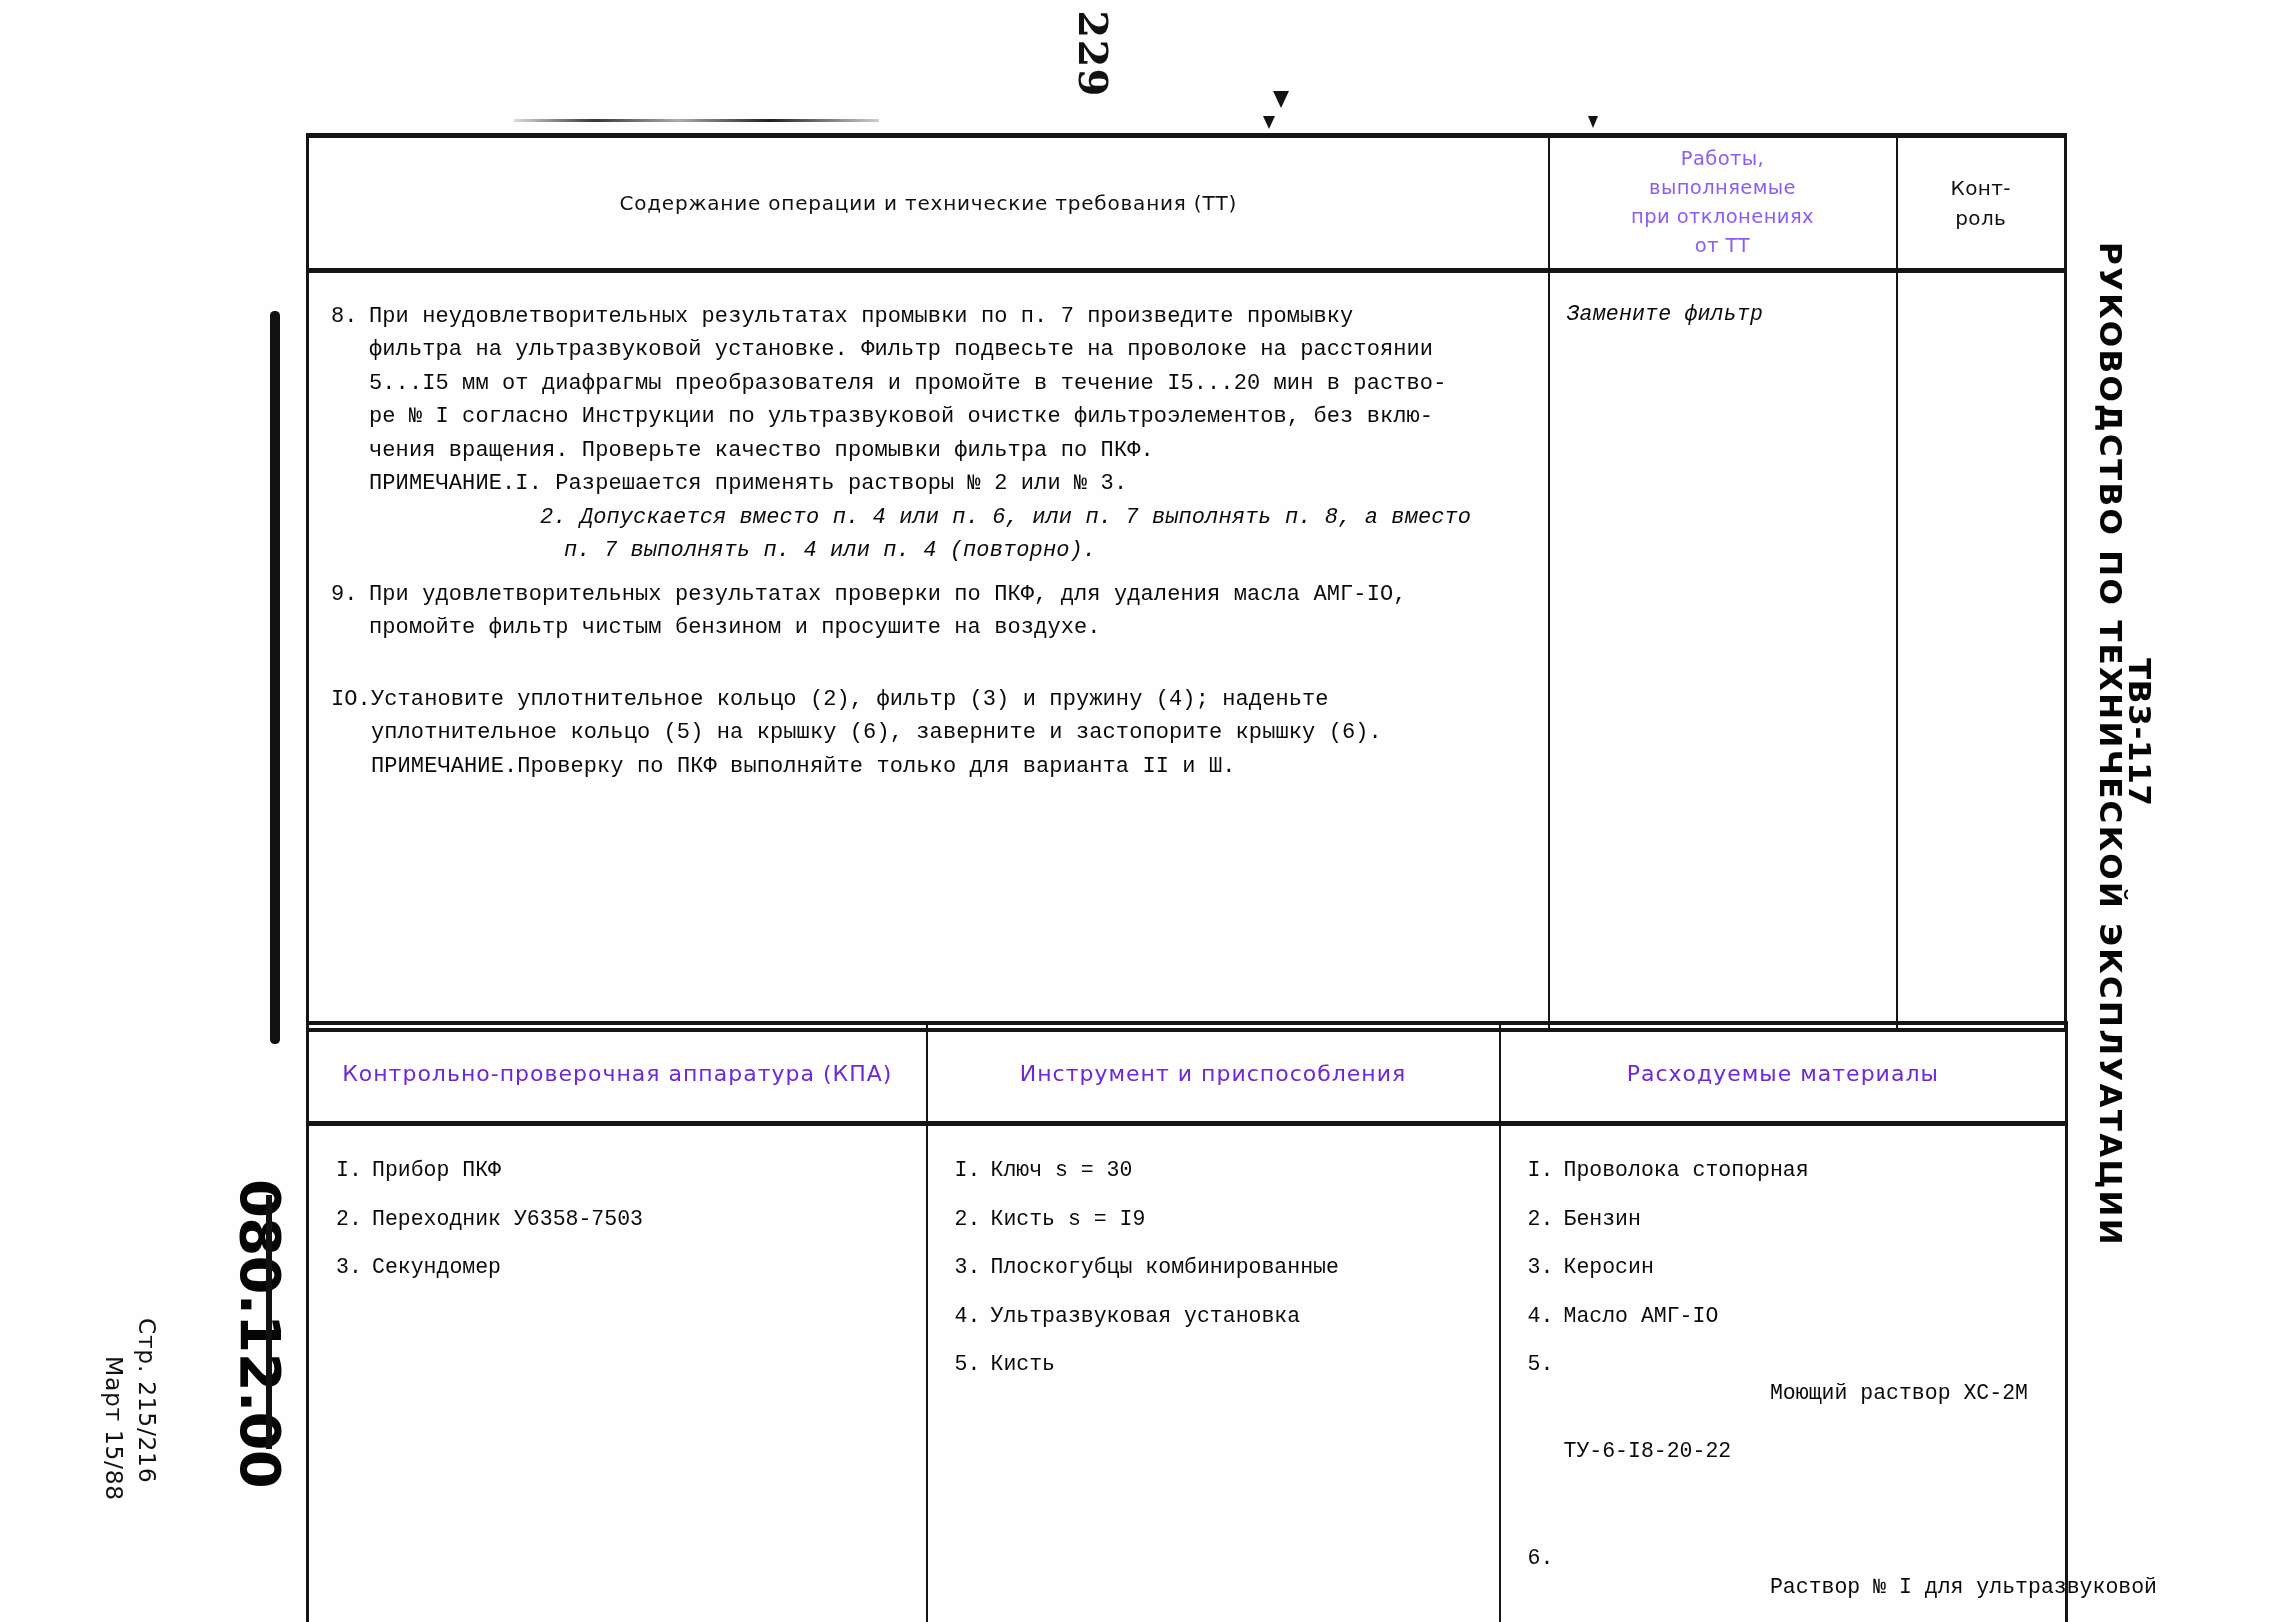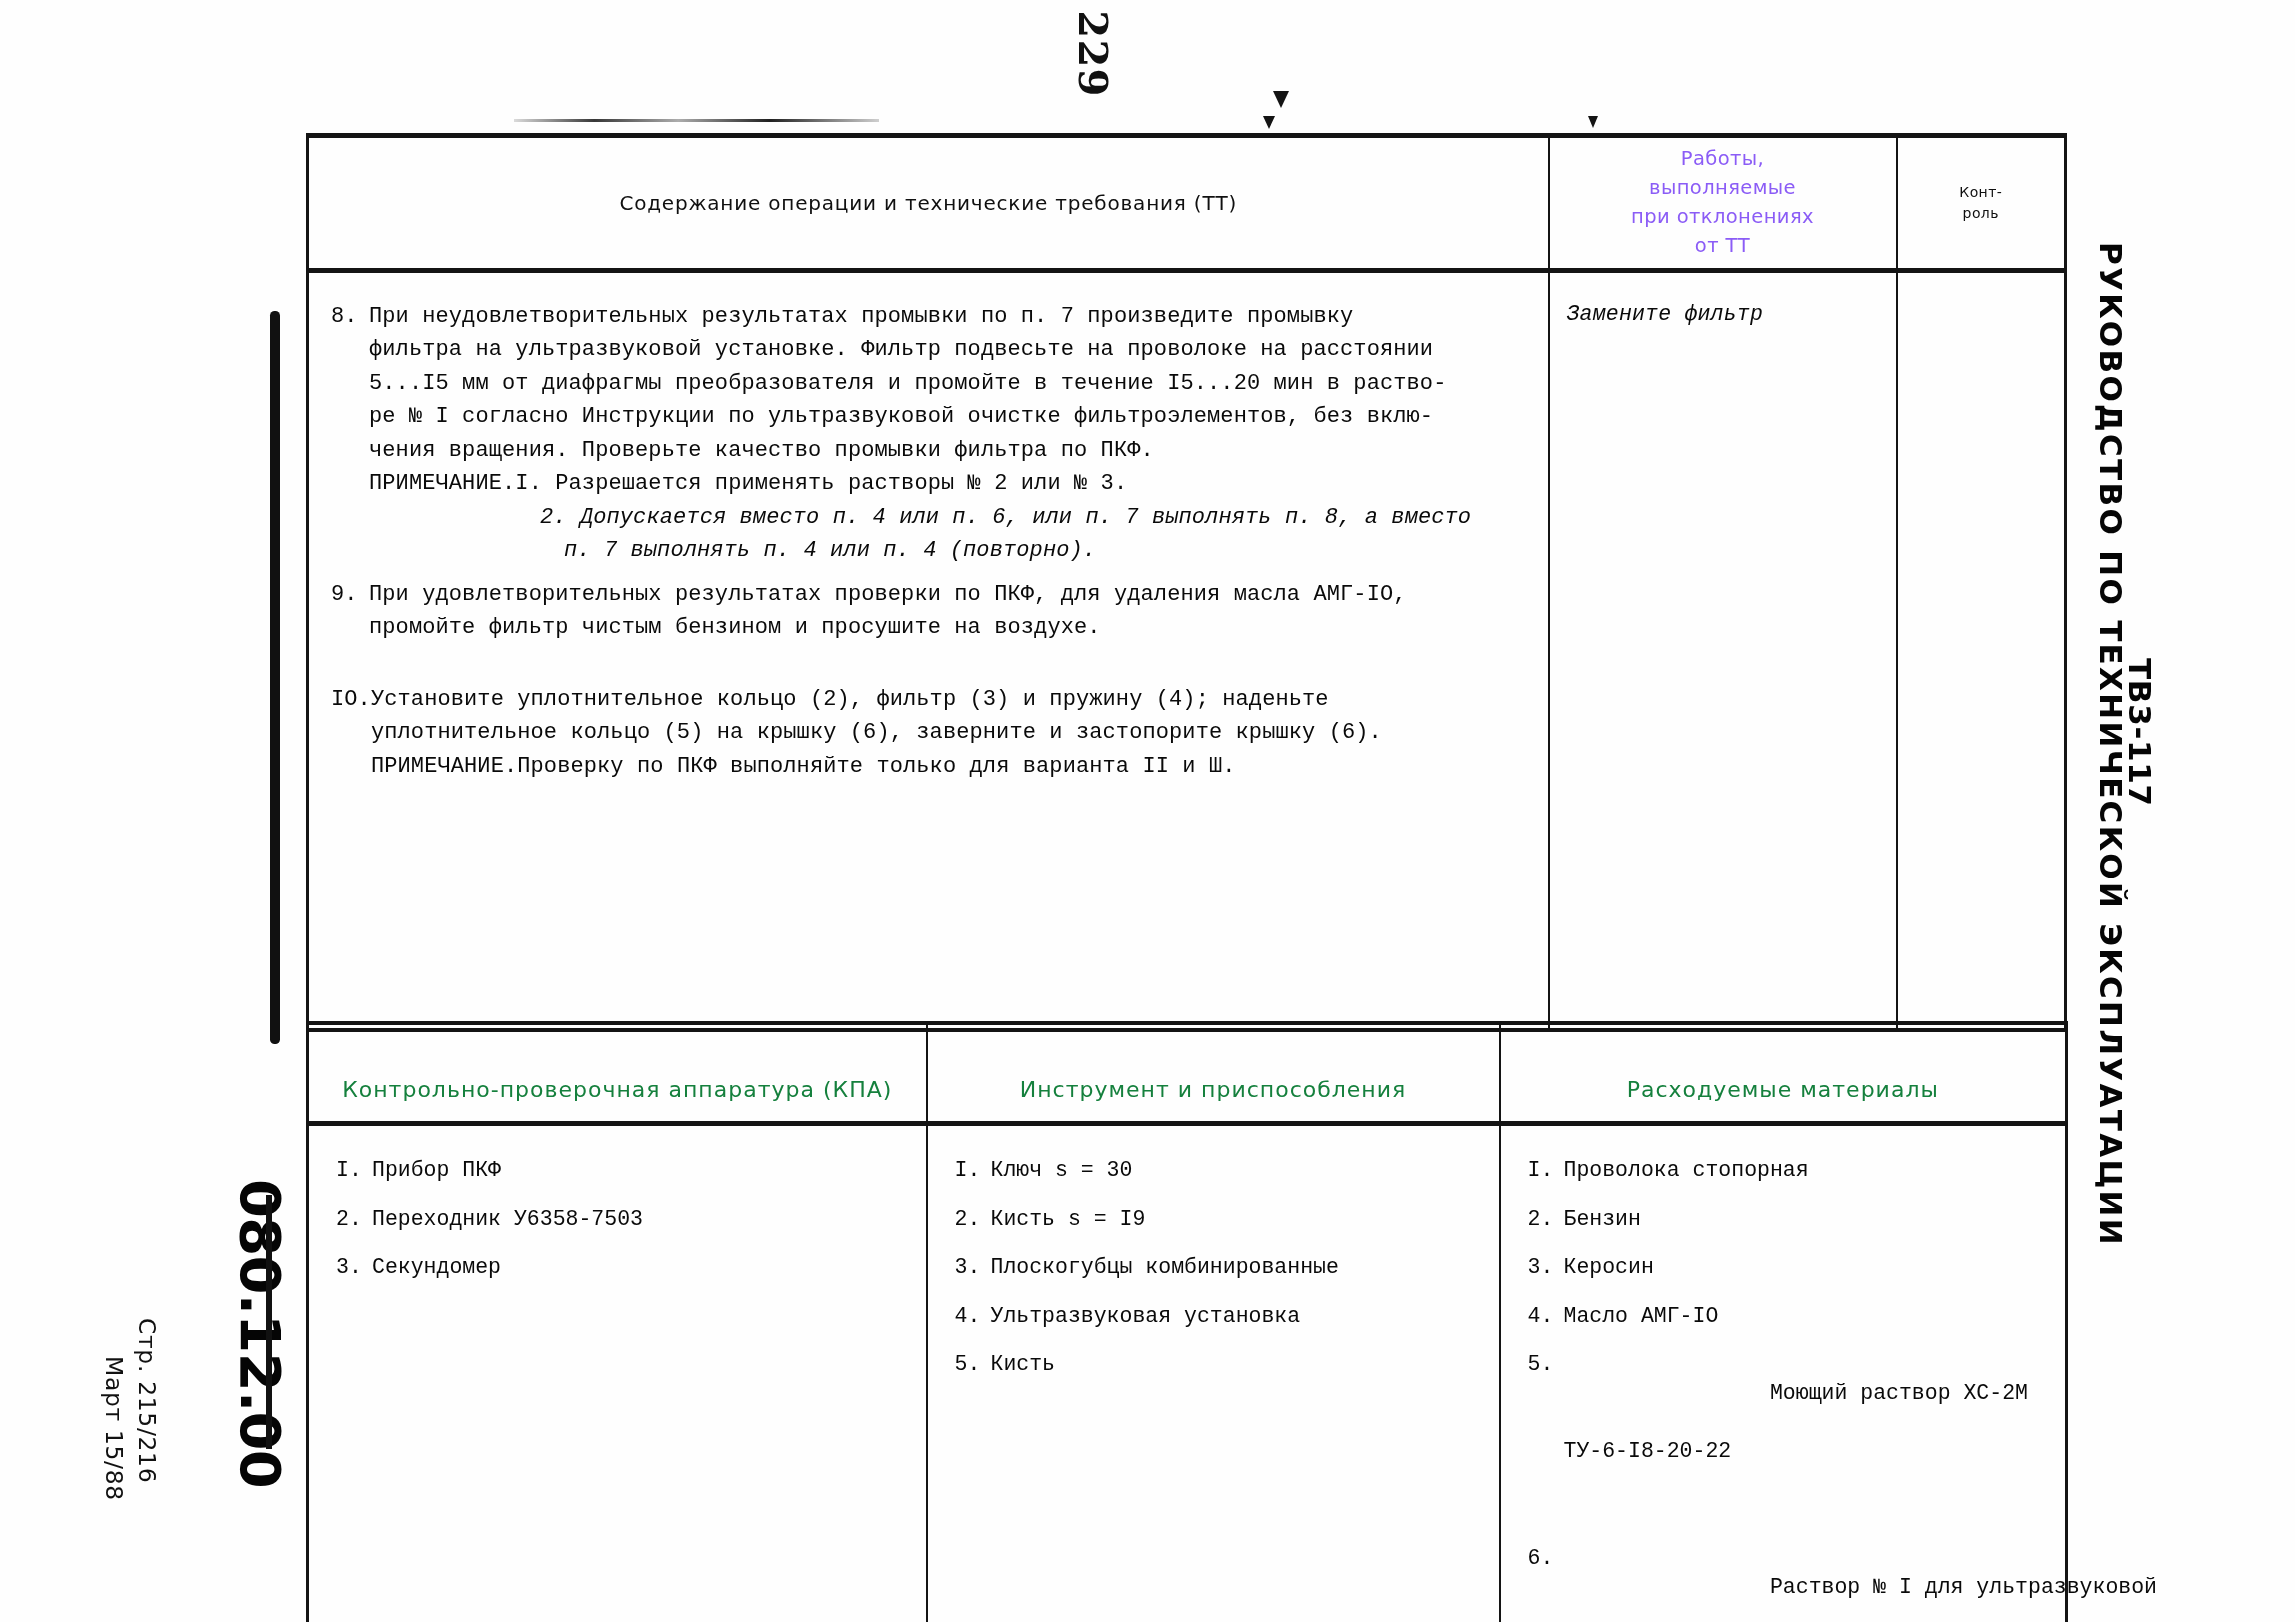--- a/index.html
+++ b/index.html
@@ -120,21 +120,21 @@
   }
   .head-stack-line {
     font-family: "DejaVu Sans", sans-serif;
     font-size: 19.5px;
     line-height: 1.48;
     letter-spacing: 0.4px;
     color: #8b5cf6;
   }
   .head-control-line {
     font-family: "DejaVu Sans", sans-serif;
-    font-size: 14px;
+    font-size: 20px;
     line-height: 1.5;
     letter-spacing: 0.4px;
     color: #101010;
   }
 
   .body-cell { height: 755px; }
 
   
   #steps {
     padding: 27px 18px 0 22px;
@@ -197,22 +197,21 @@
 
   .res-head-text {
     display: flex;
     align-items: center;
     justify-content: center;
     height: 100%;
     font-family: "DejaVu Sans", sans-serif;
     font-size: 22px;
     letter-spacing: 1px;
     font-weight: 400;
-    color: #15803d;
-    margin-top: 16px;
+    color: #6d28d9;
   }
   .res-list {
     list-style: none;
     margin: 0;
     padding: 30px 13px 0 27px;
     font-size: 21.5px;
     line-height: 1.35;
   }
   .res-list li {
     display: flex;

